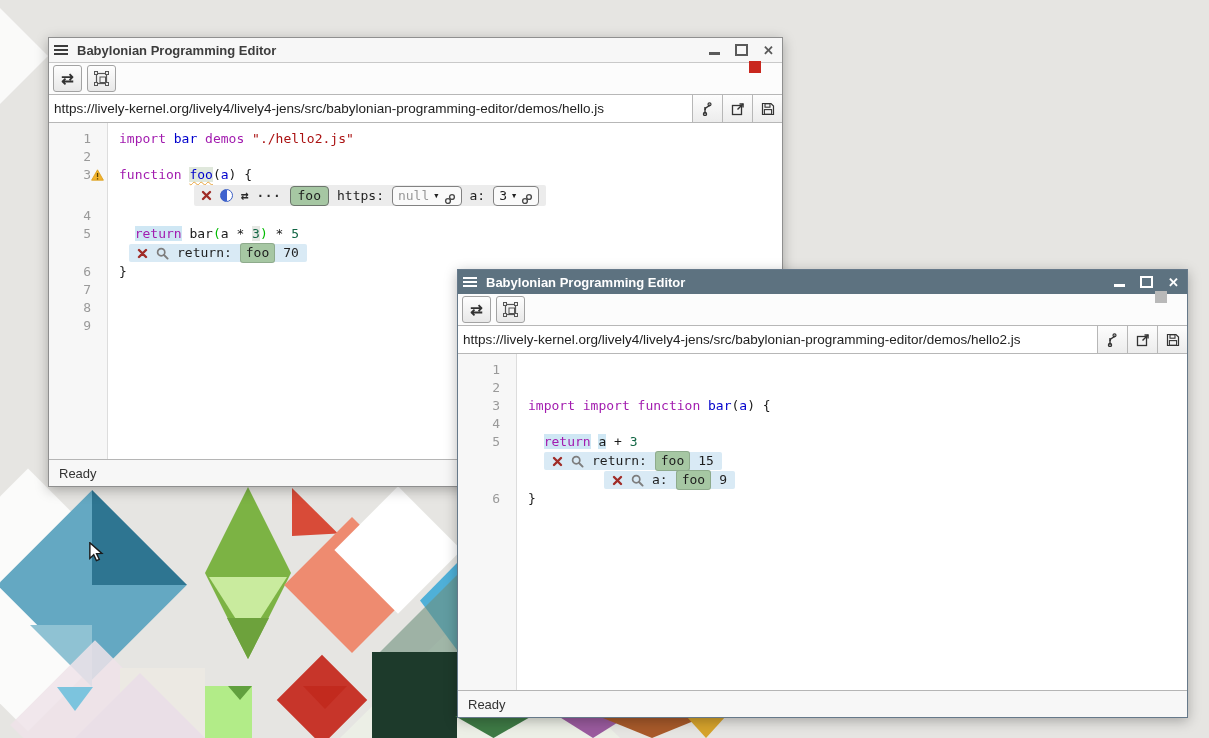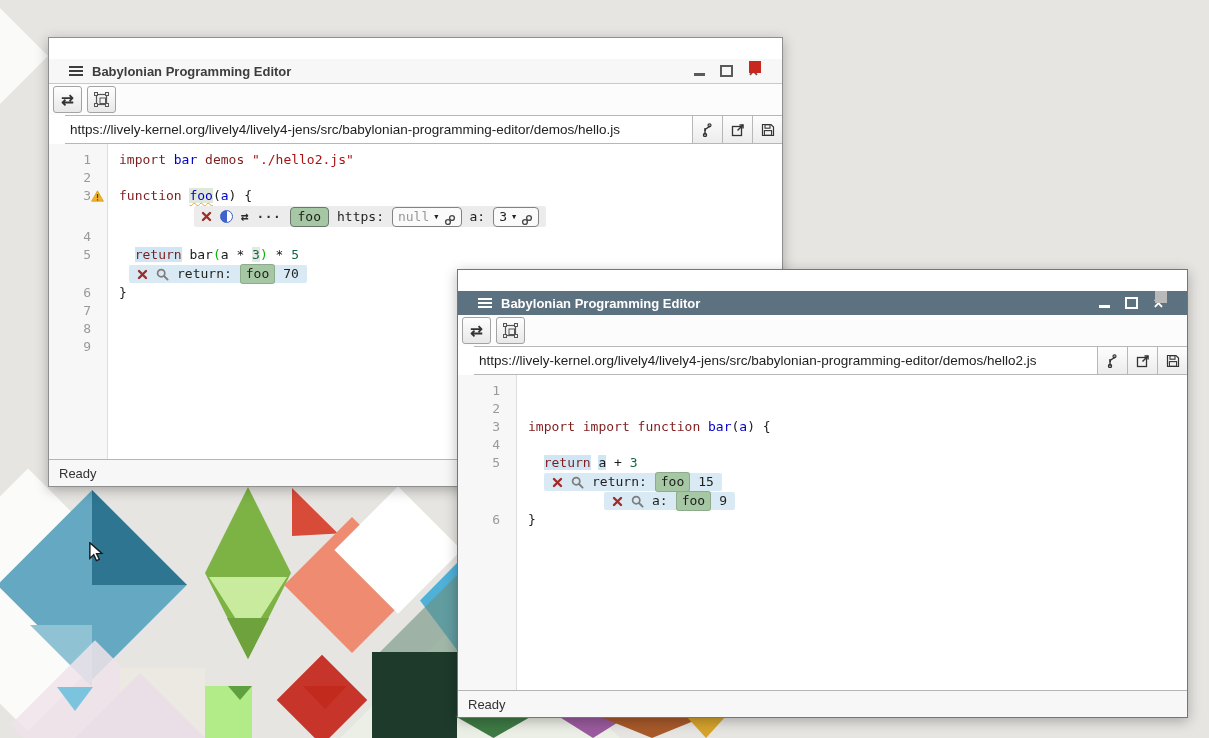--- a/index.html
+++ b/index.html
@@ -2,47 +2,47 @@
 <html><head>
 <meta charset="utf-8">
 <style>
   html,body{margin:0;padding:0;width:1209px;height:738px;overflow:hidden;font-family:"Liberation Sans",sans-serif;}
   .desktop{position:absolute;inset:0;background:#e6e5e2;}
   .shape{position:absolute;}
   
   .win{position:absolute;display:flex;flex-direction:column;background:#fff;border:1px solid #8f8f8f;box-shadow:0 3px 12px rgba(0,0,0,.28);}
   #w1{left:48px;top:37px;width:733px;height:448px;z-index:3;}
   #w2{left:457px;top:269px;width:729px;height:447px;z-index:4;border-color:#66798a;}
-  .titlebar{height:24px;flex:none;display:flex;align-items:center;gap:9px;padding:0 20px;margin-top:21px;}
+  .titlebar{height:24px;flex:none;display:flex;align-items:center;gap:9px;padding:0 5px;}
   .win.unfocused .titlebar{background:#f7f7f7;border-bottom:1px solid #c9c9c9;color:#3d3d3d;}
   .win.focused .titlebar{background:#5d7280;color:#fff;}
   .burger{display:flex;flex-direction:column;gap:2px;width:14px;cursor:default;}
   .burger i{display:block;height:2px;background:currentColor;}
   .title{font-size:13px;font-weight:bold;flex:1;white-space:nowrap;overflow:hidden;}
   .winbtns{display:flex;align-items:center;gap:15px;margin-right:3px;}
   .b-min{width:11px;height:3px;background:currentColor;margin-top:6px;}
   .b-max{width:9px;height:8px;border:2px solid currentColor;}
   .b-close{font-size:13px;font-weight:bold;line-height:1;}
   .indicator{position:absolute;width:12px;height:12px;z-index:5;}
   #w1 .indicator{left:700px;top:23px;}
   #w2 .indicator{left:697px;top:21px;}
   .toolbar{height:31px;flex:none;display:flex;align-items:center;gap:5px;padding:0 4px;background:#fcfcfc;}
   .tbtn{width:27px;height:25px;border:1px solid #a3a3a3;border-radius:3px;background:linear-gradient(#fefefe,#e8e8e8);display:flex;align-items:center;justify-content:center;color:#333;font-size:15px;font-weight:bold;}
-  .urlrow{height:27px;flex:none;display:flex;align-items:stretch;border-top:1px solid #b7b7b7;border-bottom:1px solid #b7b7b7;background:#fff;margin-left:16px;}
+  .urlrow{height:27px;flex:none;display:flex;align-items:stretch;border-top:1px solid #b7b7b7;border-bottom:1px solid #b7b7b7;background:#fff;}
   .url-input{flex:1;min-width:0;border:none;outline:none;border-right:1px solid #b7b7b7;padding:0 5px;font:13.5px "Liberation Sans",sans-serif;color:#222;background:#fff;}
   .ubtn{width:29px;flex:none;display:flex;align-items:center;justify-content:center;border-right:1px solid #b7b7b7;background:linear-gradient(#fdfdfd,#ececec);}
   .ubtn:last-child{border-right:none;}
   .editor{flex:1;position:relative;overflow:hidden;background:#fff;font:13px/18px "DejaVu Sans Mono","Liberation Mono",monospace;}
   .gutterbg{position:absolute;left:0;top:0;bottom:0;width:58px;background:#f7f7f7;border-right:1px solid #ddd;}
   .rows{position:relative;margin-top:7px;}
   .code-row{display:flex;align-items:center;height:18px;}
   .ln{flex:none;width:58px;box-sizing:border-box;text-align:right;padding-right:16px;color:#9a9a9a;position:relative;}
   .warnpos{position:absolute;left:42px;top:3px;line-height:0;}
   .codeline{white-space:pre;padding-left:12px;color:#1a1a1a;}
-  .tk-k{color:#7f1d1d;} .tk-d{color:#0000cc;} .tk-v{color:#1a1a1a;} .tk-s{color:#aa1111;} .tk-n{color:#116644;} .tk-b{color:#00bb00;} .tk-p{color:#1a1a1a;}
+  .tk-k{color:#a21caf;} .tk-d{color:#0000cc;} .tk-v{color:#1a1a1a;} .tk-s{color:#aa1111;} .tk-n{color:#116644;} .tk-b{color:#00bb00;} .tk-p{color:#1a1a1a;}
   .hl-blue{background:#cfe7f4;} .hl-gray{background:#e6e8e4;}
   .hl-green{background:#e0e8dc;}
   .squiggle{text-decoration-line:underline;text-decoration-style:wavy;text-decoration-color:#e8a33d;text-decoration-thickness:1px;text-underline-offset:2px;}
   .wrow{display:flex;align-items:center;height:auto;margin:1px 0;padding-left:70px;}
   .exbox{display:inline-flex;align-items:center;gap:8px;height:21px;background:#ececec;padding:0 7px;border-radius:2px;}
   .prbox{display:inline-flex;align-items:center;gap:8px;height:18px;background:#d9eaf5;padding:0 8px;border-radius:2px;}
   .chip{background:#a6c7a3;border-radius:3px;padding:0 5px;color:#1c1c1c;border:1px solid rgba(0,0,0,.14);}
   .exbox .chip{border:1px solid #6d766d;border-radius:4px;padding:0 7px;}
   .dd{display:inline-flex;align-items:flex-end;gap:5px;height:18px;border:1px solid #828282;border-radius:4px;background:#fafafa;padding:0 5px;color:#222;}
   .dd .muted{color:#999;}

